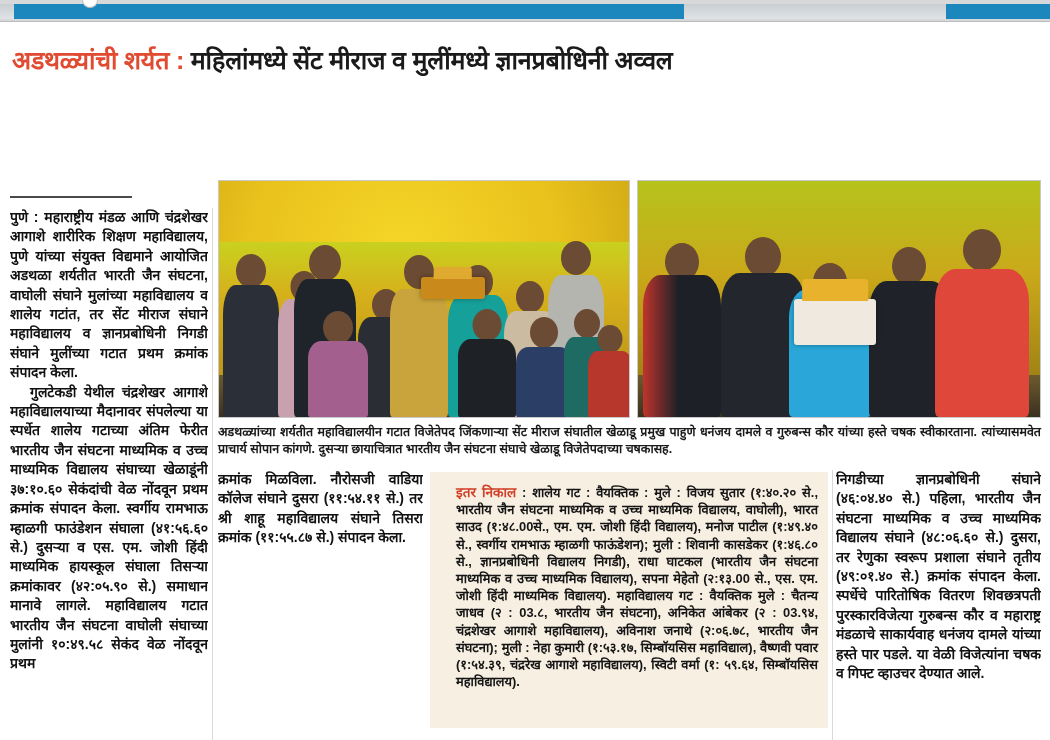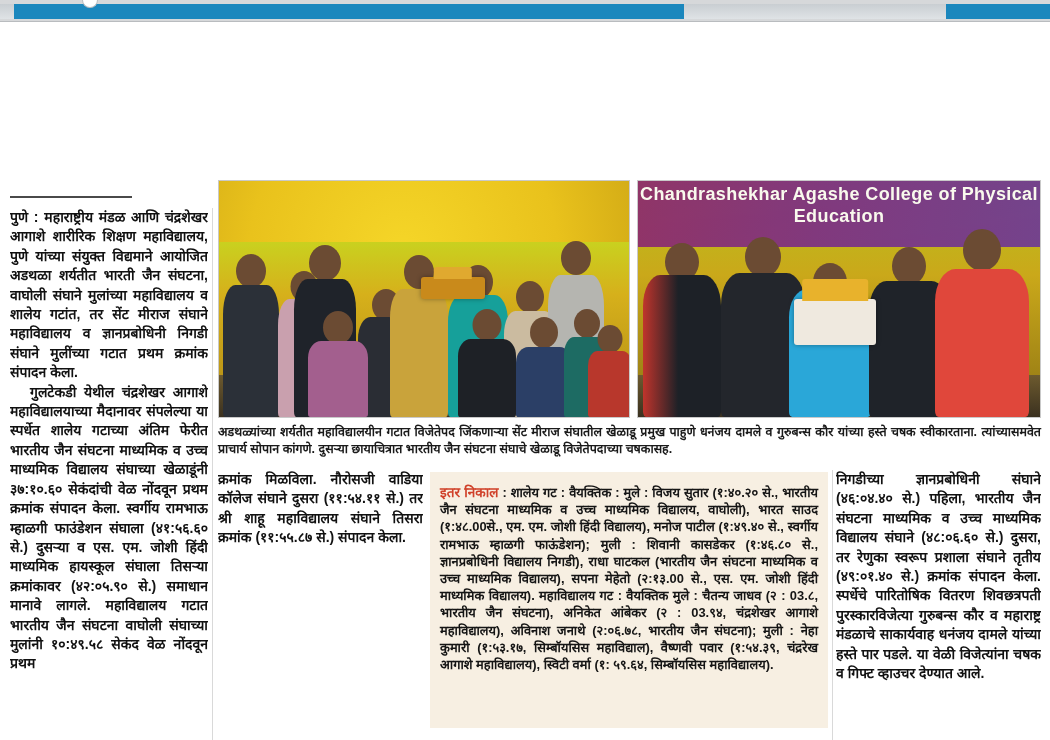--- a/index.html
+++ b/index.html
@@ -177,21 +177,21 @@
   #col4 { left: 836px; top: 448px; width: 205px; height: 270px; }
 
   .col p { margin: 0 0 0 0; text-indent: 20px; }
   .col p.noind { text-indent: 0; }
 
   
   #results-box {
     position: absolute; left: 430px; top: 450px;
     width: 398px; height: 256px;
     background: #f7efe2;
-    padding: 12px 10px 8px 10px;
+    padding: 12px 10px 8px 26px;
     overflow: hidden;
   }
   #results-box .rb-text {
     font-size: 12.9px;
     line-height: 17.2px;
     color: #151515;
     text-align: justify;
     font-weight: 600;
   }
   #results-box .rb-title {
@@ -211,20 +211,23 @@
 
 <div id="scrollstrip">
   <div class="track"></div>
   <div class="thumb-left"></div>
   <div class="thumb-right"></div>
   <div class="nub"></div>
 </div>
 
 <div id="page">
 
+  <div id="kicker">
+    <span class="k-red">अडथळ्यांची शर्यत :</span><span class="k-black"> महिलांमध्ये सेंट मीराज व मुलींमध्ये ज्ञानप्रबोधिनी अव्वल</span>
+  </div>
 
 
   <div id="byline-rule"></div>
 
   <div class="photo" id="photo-left">
     <div class="wall"></div>
     <div class="wall2"></div>
     <div class="floor"></div>
 
     <div class="fig" style="left:4px;  width:56px; height:165px;">
@@ -281,21 +284,20 @@
       <div class="body" style="width:44px;height:66px;background:#b8372c;"></div>
     </div>
 
     <div class="trophy" style="left:202px; top:96px; width:64px; height:22px;">
       <div class="cup"></div>
     </div>
   </div>
 
   <div class="photo" id="photo-right">
     <div class="wall2" style="top:0;height:100%;background:linear-gradient(180deg,#b6c31c 0%,#caa81a 40%,#8e7414 100%);"></div>
-    <div class="banner">Chandrashekhar Agashe College of Physical Education</div>
     <div class="floor"></div>
 
     <div class="fig" style="left:4px;  width:80px; height:178px;">
       <div class="head" style="width:34px;height:38px;top:4px;"></div>
       <div class="body" style="width:78px;height:142px;background:linear-gradient(90deg,#c0342c 0%,#1d2127 45%);"></div>
     </div>
     <div class="fig" style="left:82px; width:86px; height:182px;">
       <div class="head" style="width:36px;height:40px;top:2px;"></div>
       <div class="body" style="width:84px;height:144px;background:#23262c;"></div>
     </div>

